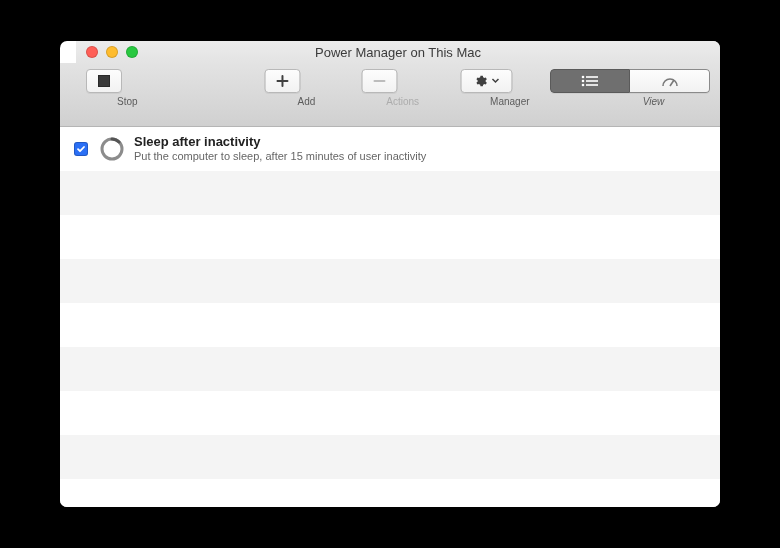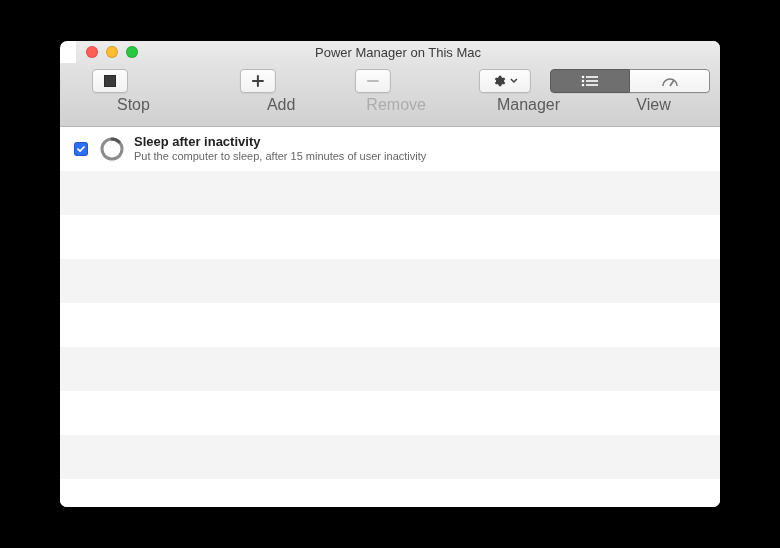--- a/index.html
+++ b/index.html
@@ -59,21 +59,21 @@
     align-items: flex-start;
     padding: 6px 10px 0 10px;
     position: relative;
   }
   .tool-group {
     display: flex;
     flex-direction: column;
     align-items: center;
   }
   .tool-label {
-    font-size: 16px;
+    font-size: 10px;
     color: #5c5c5c;
     margin-top: 3px;
     margin-left: 47px;
   }
   .tool-label.disabled { color: #acacac; }
   .btn {
     height: 24px;
     background: linear-gradient(#fdfdfd, #f2f2f2);
     border: 1px solid #b8b8b8;
     border-radius: 4px;
@@ -101,20 +101,21 @@
   .minus-svg.disabled { stroke: #bcbcbc; }
   .gear-svg { fill: #404040; }
   .chev { margin-left: 4px; }
   .right-tools {
     position: absolute;
     right: 10px;
     top: 6px;
     display: flex;
     flex-direction: column;
     align-items: center;
+    font-style: italic;
   }
   .seg {
     display: flex;
     border-radius: 4px;
     overflow: hidden;
     box-shadow: 0 1px 0 rgba(0,0,0,0.05);
   }
   .seg-btn {
     width: 80px; height: 24px;
     display: flex; align-items: center; justify-content: center;
@@ -188,21 +189,21 @@
             </svg>
         </div>
         <div class="tool-label">Add</div>
       </div>
       <div class="tool-group">
         <div class="btn w">
           <svg class="minus-svg disabled" width="14" height="14" viewBox="0 0 14 14">
               <path d="M2 7h10" stroke-width="2" stroke-linecap="round"></path>
             </svg>
         </div>
-        <div class="tool-label disabled">Remove</div>
+        <div class="tool-label disabled">Actions</div>
       </div>
       <div class="tool-group">
         <div class="btn" style="width:52px">
           <svg class="gear-svg" width="14" height="14" viewBox="0 0 24 24">
               <path d="M12 8a4 4 0 100 8 4 4 0 000-8zm9 4a7 7 0 00-.1-1.2l2.1-1.6-2-3.4-2.5 1a7 7 0 00-2-1.2L16 3h-4l-.5 2.6a7 7 0 00-2 1.2l-2.5-1-2 3.4 2.1 1.6A7 7 0 007 12c0 .4 0 .8.1 1.2L5 14.8l2 3.4 2.5-1c.6.5 1.3.9 2 1.2L12 21h4l.5-2.6c.7-.3 1.4-.7 2-1.2l2.5 1 2-3.4-2.1-1.6c.1-.4.1-.8.1-1.2z"></path>
             </svg>
           <svg class="chev" width="8" height="8" viewBox="0 0 8 8">
               <path d="M1 2l3 3 3-3" fill="none" stroke="#404040" stroke-width="1.5"></path>
             </svg>
         </div>

